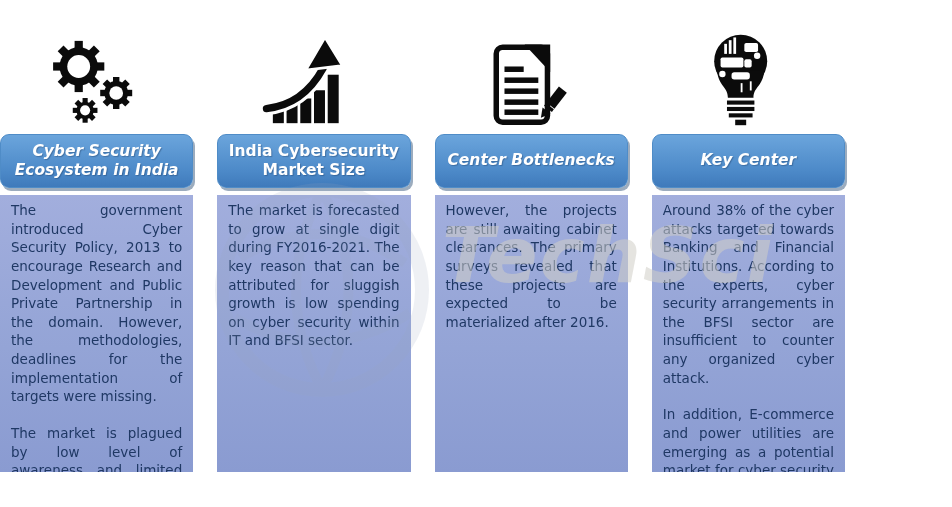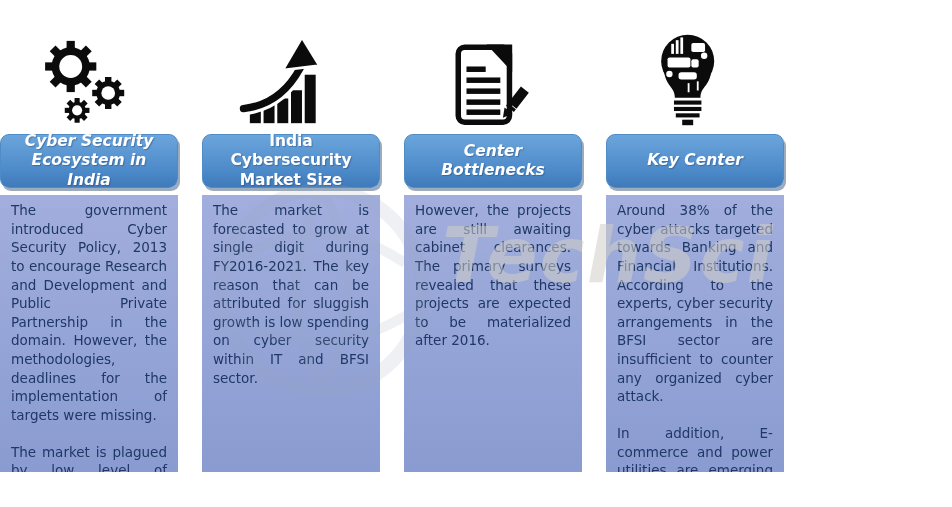--- a/index.html
+++ b/index.html
@@ -20,21 +20,21 @@
   .watermark-text{
     position:absolute;left:442px;top:205px;
     font-style:italic;font-weight:bold;
     font-size:76px;line-height:1.35;letter-spacing:2px;
     color:rgba(208,205,199,.55);
     white-space:nowrap;
   }
   .watermark-text span{display:block;}
   
   .columns{
-    position:absolute;left:0;top:0;width:784px;
+    position:absolute;left:0;top:0;width:845px;
     display:flex;justify-content:center;gap:24px;
     z-index:2;
   }
   .column{width:210px;display:flex;flex-direction:column;}
   .icon-wrap{
     height:134px;display:flex;align-items:flex-end;justify-content:center;
     padding-bottom:4px;box-sizing:border-box;
   }
   .icon-wrap svg{display:block;}
   .col-header{

